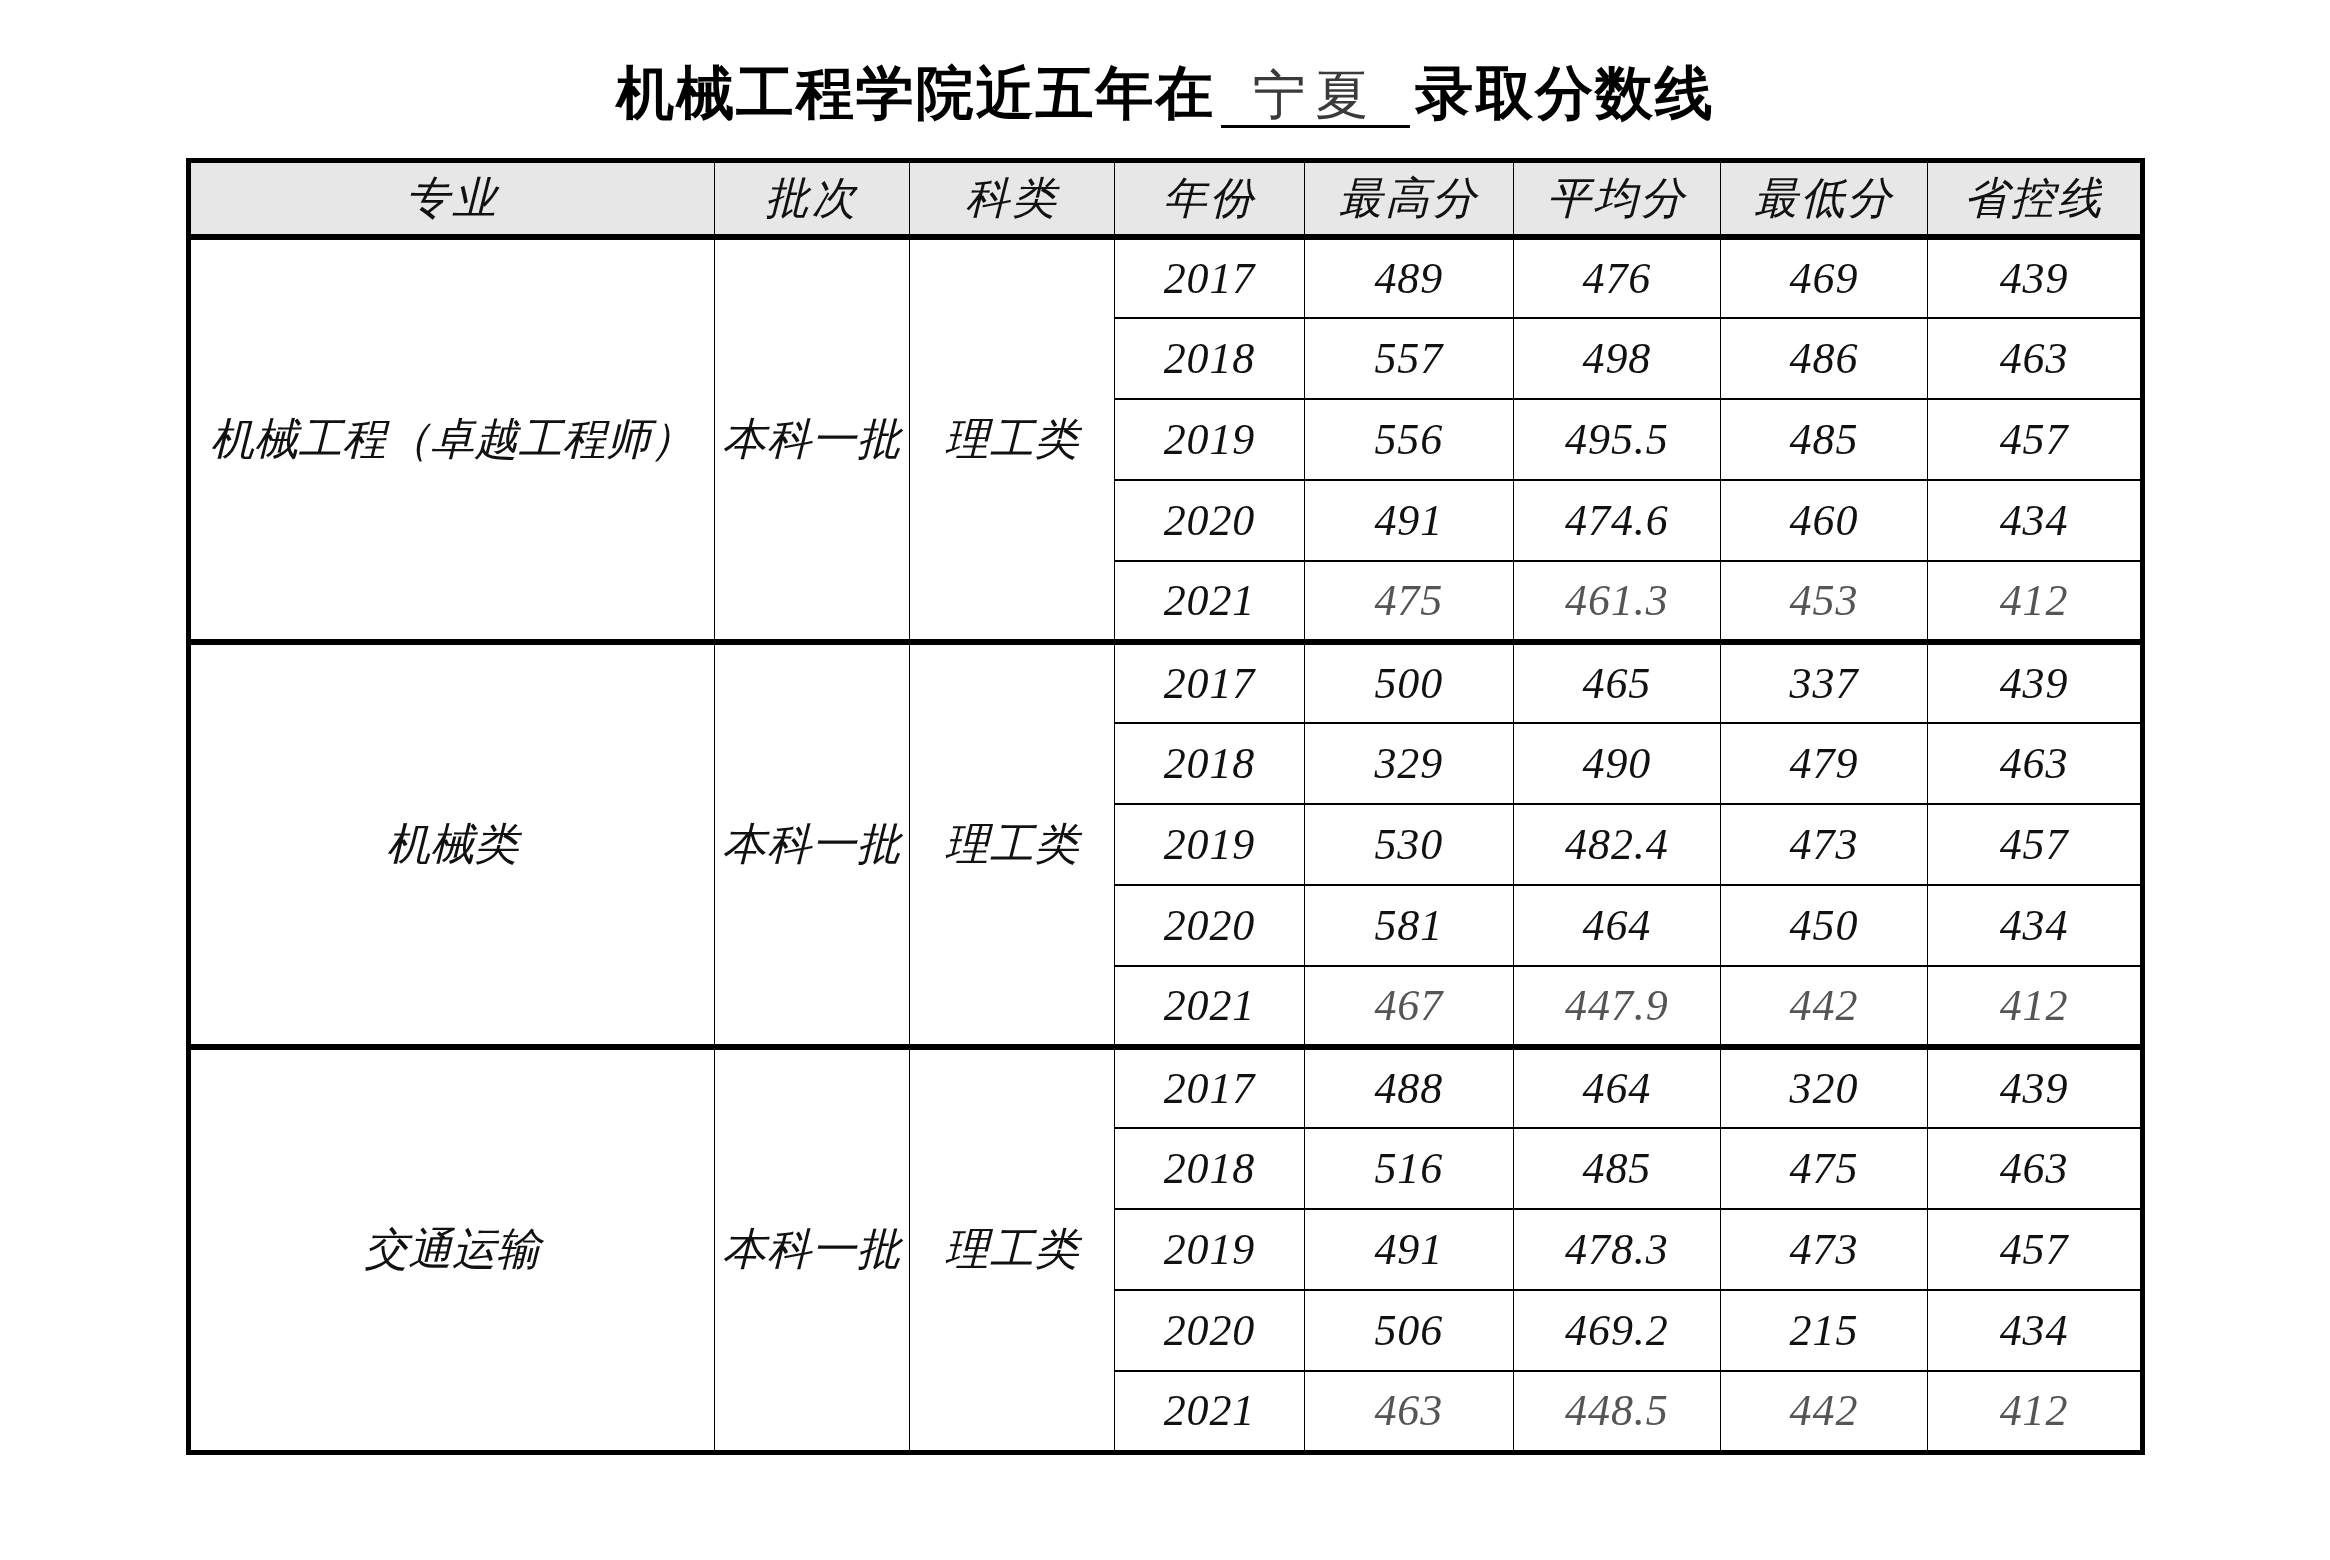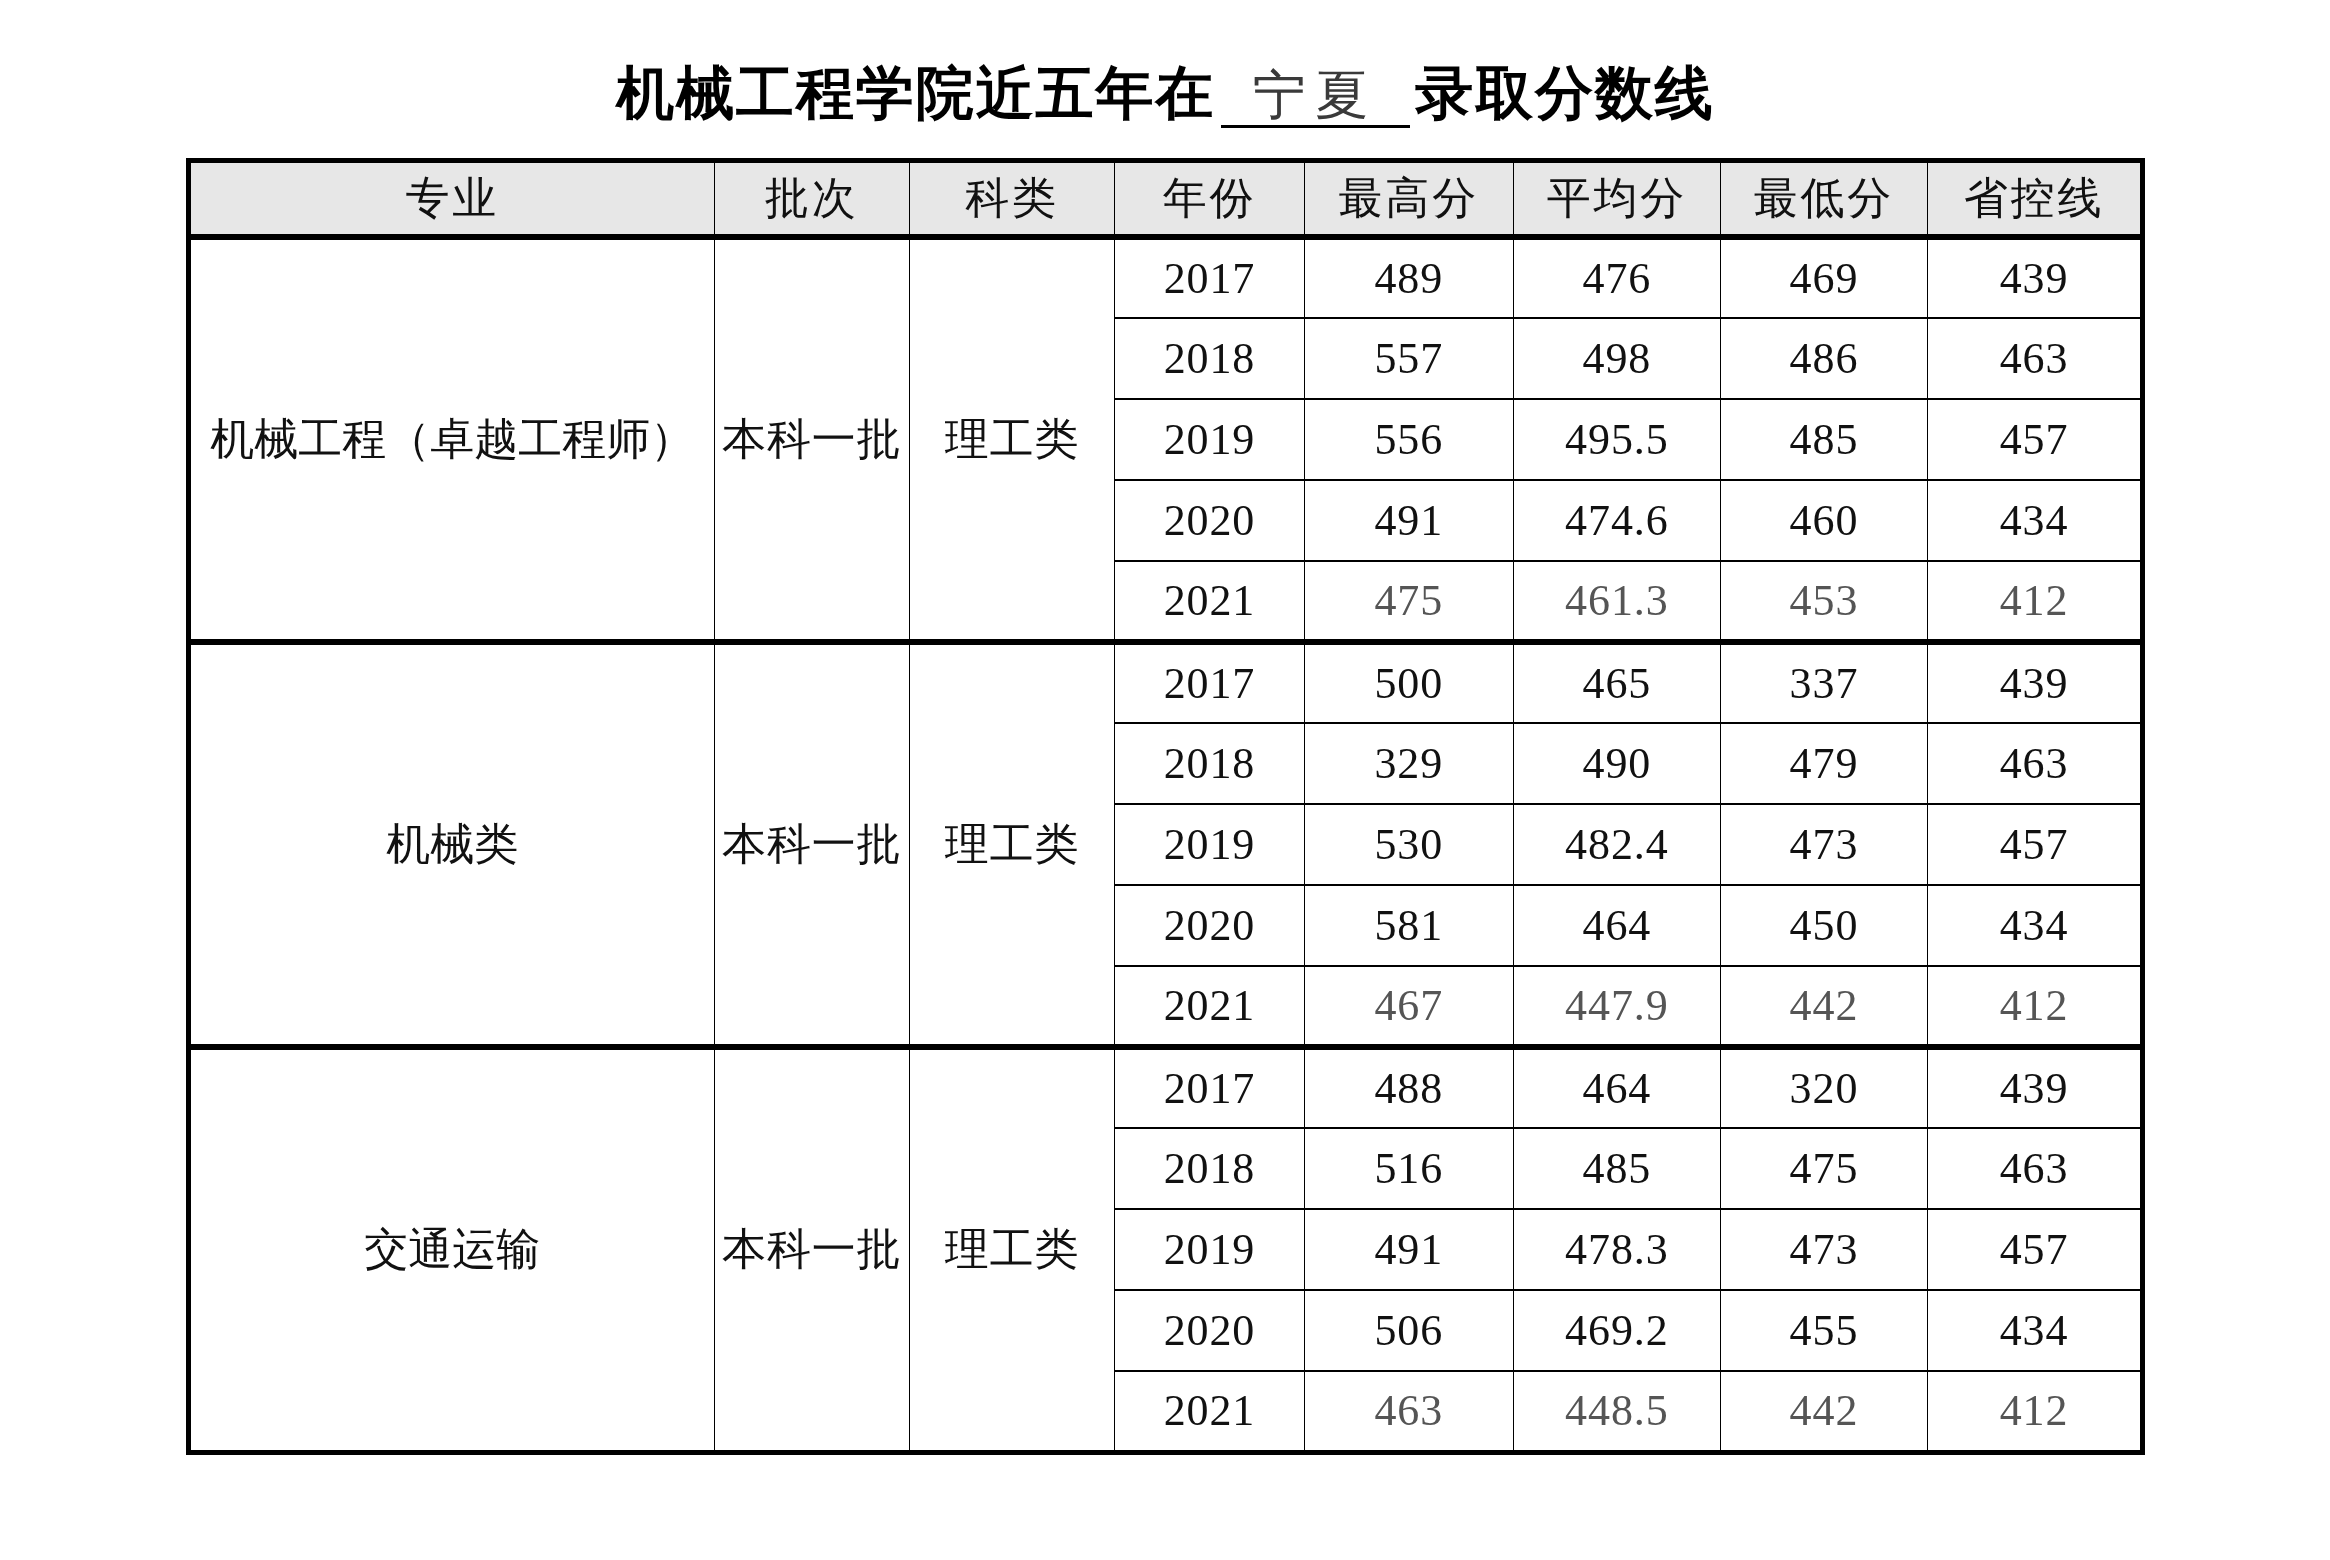--- a/index.html
+++ b/index.html
@@ -41,20 +41,21 @@
     margin: 0 5.6px;
     letter-spacing: 9.4px;
     line-height: 1.05;
   }
   table.scores {
     width: 1959px;
     margin: 24.5px auto 0 auto;
     border-collapse: collapse;
     table-layout: fixed;
     border: 5.6px solid var(--border);
+    font-style: italic;
   }
   th, td {
     border: 1.9px solid var(--border);
     text-align: center;
     vertical-align: middle;
     padding: 0;
     overflow: hidden;
     white-space: nowrap;
   }
   th {
@@ -208,21 +209,21 @@
         <td>2019</td>
         <td>491</td>
         <td>478.3</td>
         <td>473</td>
         <td>457</td>
       </tr>
       <tr>
         <td>2020</td>
         <td>506</td>
         <td>469.2</td>
-        <td>455</td>
+        <td>215</td>
         <td>434</td>
       </tr>
       <tr>
         <td>2021</td>
         <td class="muted">463</td>
         <td class="muted">448.5</td>
         <td class="muted">442</td>
         <td class="muted">412</td>
       </tr>
     </tbody>

